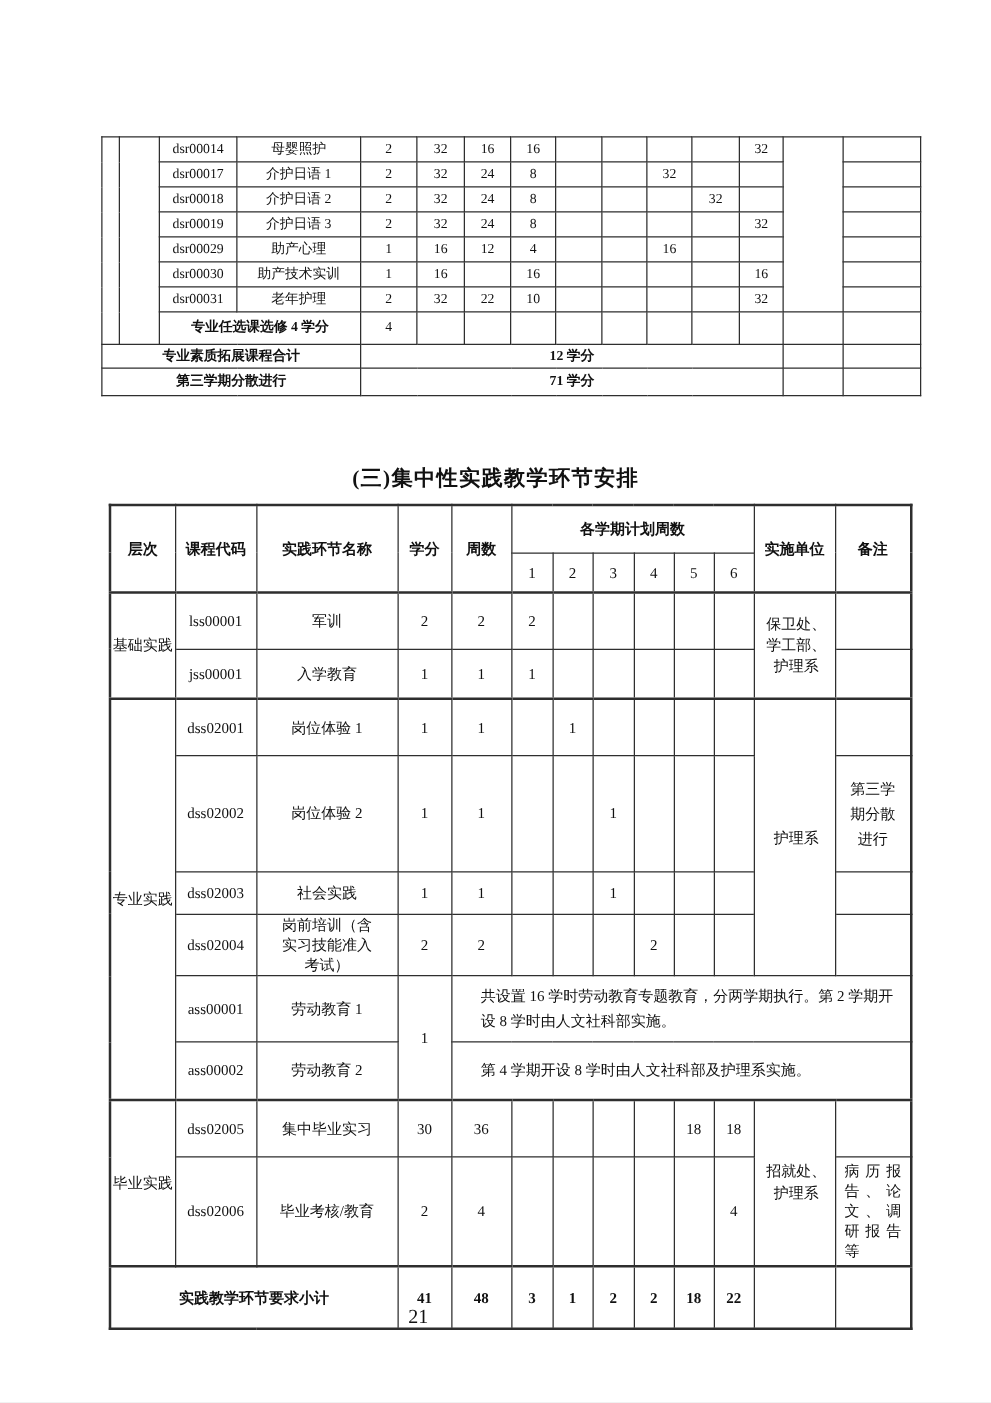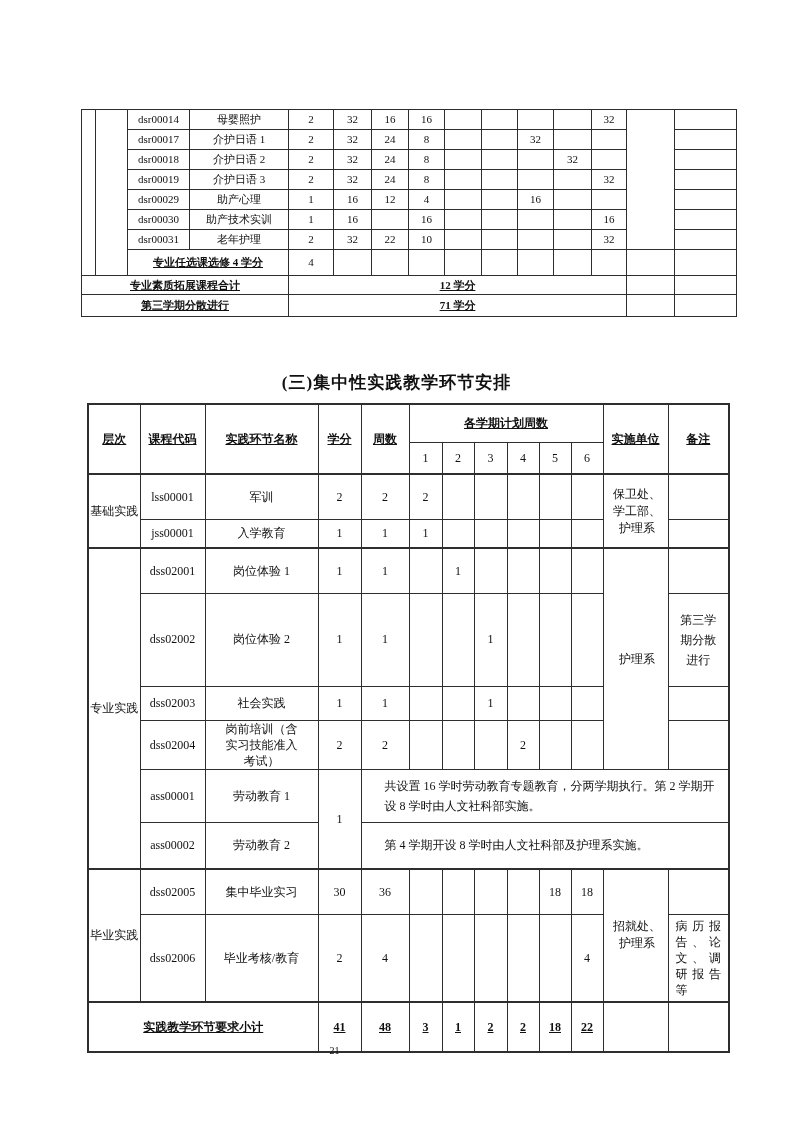--- a/index.html
+++ b/index.html
@@ -3,30 +3,30 @@
 <meta charset="utf-8">
 <style>
   html,body{margin:0;padding:0;background:#e8e8e8;}
   .page{position:relative;width:793px;height:1122px;background:#ffffff;margin:0 auto;
         font-family:"Liberation Serif","DejaVu Serif",serif;color:#111;overflow:hidden;}
   table{border-collapse:collapse;table-layout:fixed;position:absolute;background:#fff;}
   td{border:1px solid #2e2e2e;text-align:center;vertical-align:middle;padding:0 1px;
      overflow:hidden;line-height:1.35;word-break:break-all;}
   .t1{left:81px;top:109px;width:655px;font-size:11px;}
   .t2{left:87px;top:403px;width:641px;font-size:12px;border:2px solid #2e2e2e;}
-  .bd{font-weight:700;text-decoration:underline;}
+  .bd{font-weight:700;}
   tr.sec > td{border-top:2px solid #2e2e2e;}
   .tl{text-align:center;padding:1px 5px 1px 8px;font-family:Liberation Serif, serif;}
   .ju{text-align:justify;text-justify:inter-character;padding:3px 7px;line-height:16px;}
   .namepad{padding:0 18px;}
   .notecell{text-align:left;padding:2px 6px 2px 23px;line-height:20px;}
   .rmk{line-height:20px;padding:16px 6px;}
   .title{position:absolute;left:0;top:371px;width:793px;text-align:center;
          font-size:17px;font-weight:700;letter-spacing:1px;}
-  .pagenum{position:absolute;left:0;top:1045px;width:669px;text-align:center;font-size:10px;}
+  .pagenum{position:absolute;left:0;top:1045px;width:669px;text-align:center;font-size:16px;}
 </style>
 </head>
 <body>
 
 <div class="page">
 
   <table class="t1">
     <colgroup>
       <col style="width:14px">
         <col style="width:32px">
@@ -221,21 +221,21 @@
       <td>2</td>
       <td>2</td>
       <td></td>
       <td></td>
       <td></td>
       <td></td>
       <td></td>
       <td rowspan="2" class="tl" style="line-height:17px">保卫处、学工部、护理系</td>
       <td></td>
     </tr>
-    <tr style="height:29px">
+    <tr style="height:40px">
       <td>jss00001</td>
       <td class="namepad">入学教育</td>
       <td>1</td>
       <td>1</td>
       <td>1</td>
       <td></td>
       <td></td>
       <td></td>
       <td></td>
       <td></td>

